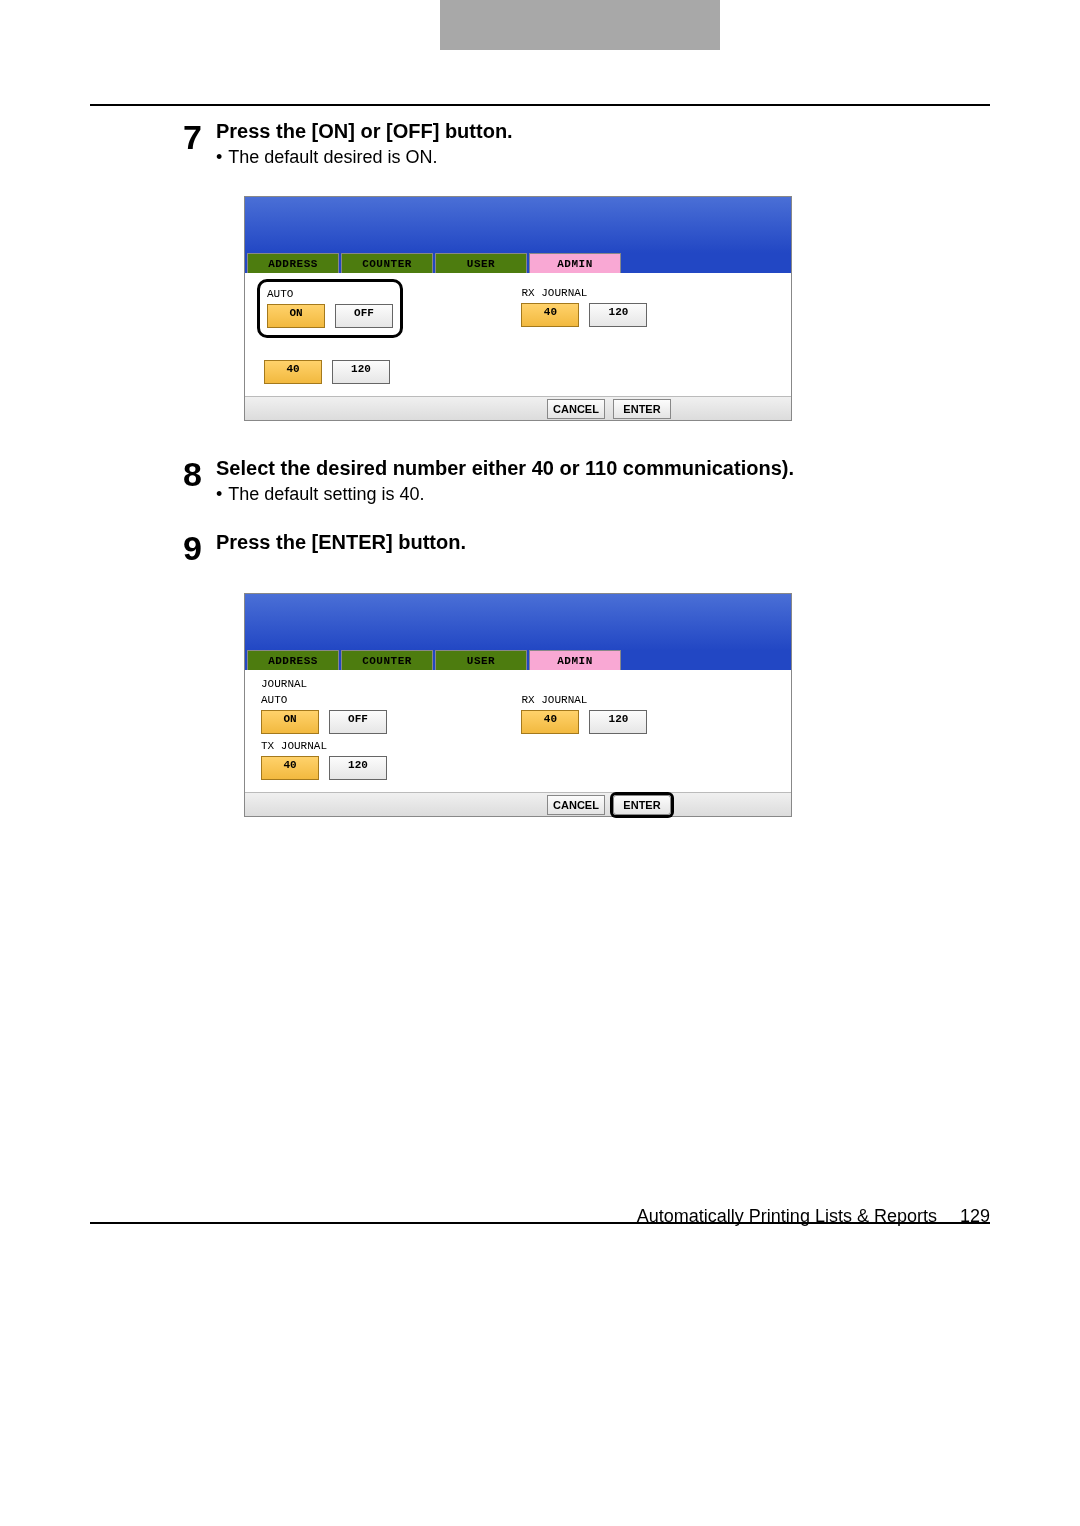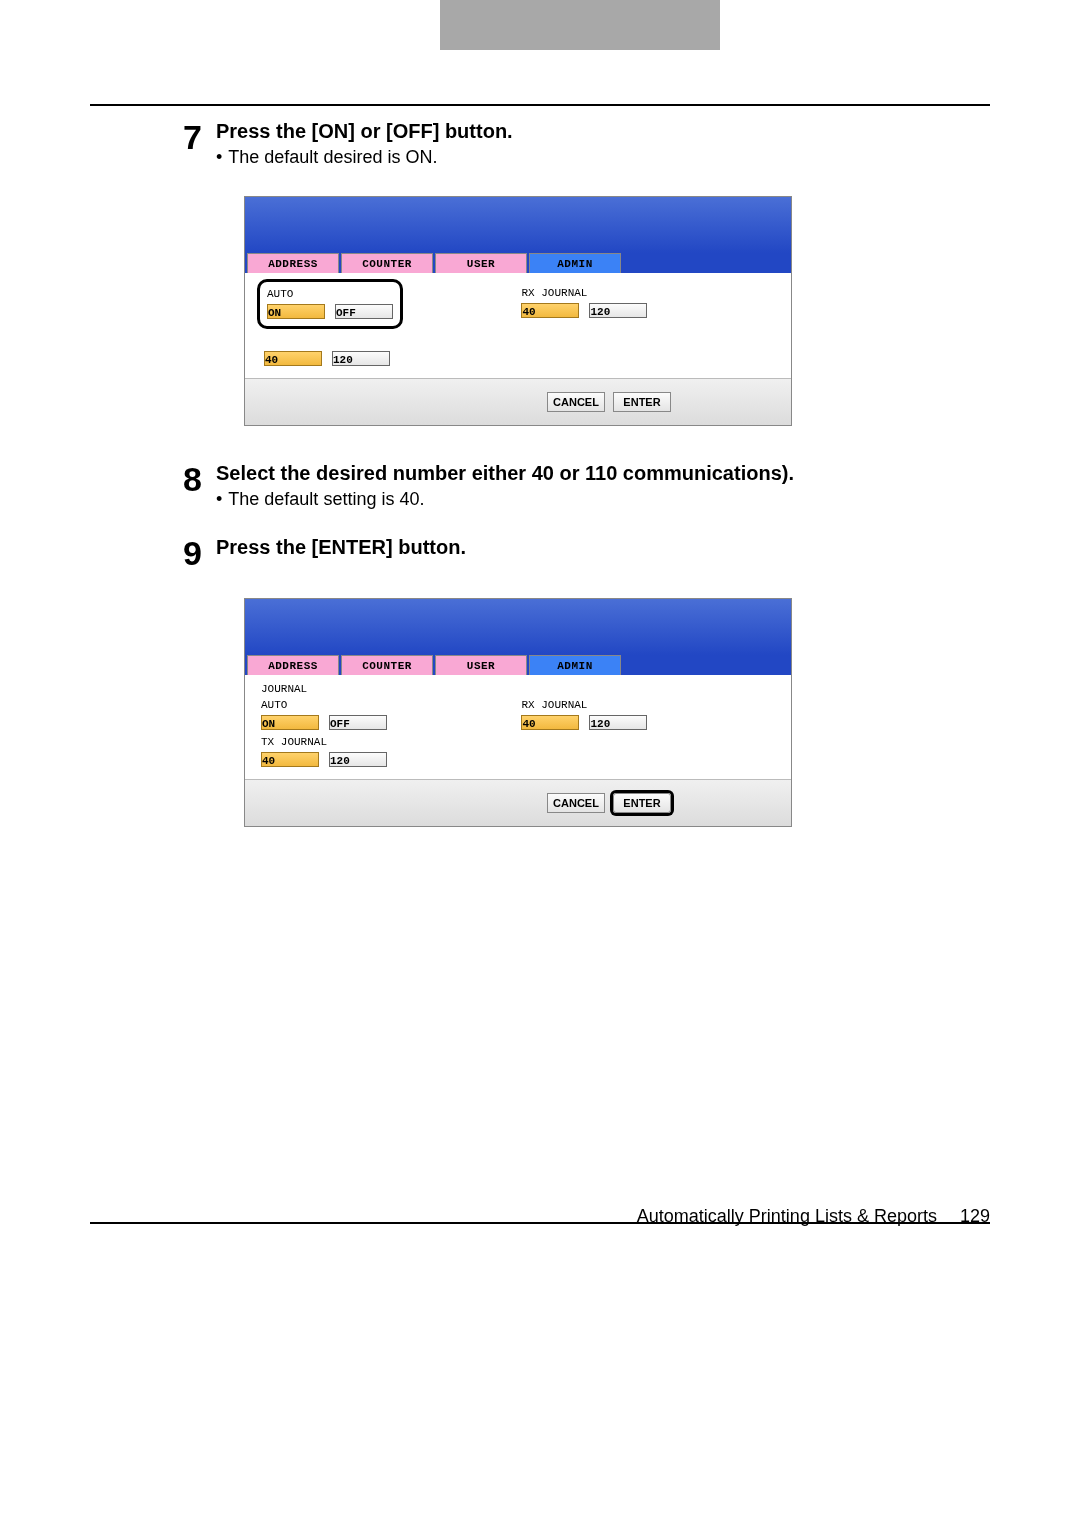--- a/index.html
+++ b/index.html
@@ -81,27 +81,27 @@
   height: 20px;
   margin-left: 2px;
   font-family: "Courier New", monospace;
   font-size: 11px;
   font-weight: bold;
   text-align: center;
   line-height: 20px;
   letter-spacing: 0.5px;
 }
 .tab.light {
-  background: #f9a8d4;
+  background: #4d7c0f;
   color: #000;
   border: 1px solid #888;
   border-bottom: none;
 }
 .tab.white {
-  background: #3b82f6;
+  background: #f9a8d4;
   color: #000;
   border: 1px solid #888;
   border-bottom: none;
   text-align: center;
 }
 .tab-spacer { flex: 1; }
 .screen-body {
   background: #fff;
   padding: 6px 12px 12px 12px;
   min-height: 100px;
@@ -109,24 +109,25 @@
 }
 .body-label {
   font-family: "Courier New", monospace;
   font-size: 11px;
   margin-bottom: 4px;
   margin-top: 2px;
 }
 .btn-row { display: flex; gap: 10px; }
 .screen-btn {
   width: 58px;
-  height: 15px;
+  height: 24px;
   font-family: "Courier New", monospace;
   font-size: 11px;
   font-weight: bold;
+  text-align: center;
   line-height: 16px;
   border: 1px solid #666;
   background: linear-gradient(#fcfcfc, #e6e6e6);
 }
 .screen-btn.amber {
   background: linear-gradient(#ffd26b, #f2b93f);
   border: 1px solid #a4791c;
 }
 .highlight-box {
   border: 3px solid #000;
@@ -139,21 +140,21 @@
   vertical-align: top;
   width: 250px;
 }
 .right-col {
   display: inline-block;
   vertical-align: top;
   margin-left: 10px;
 }
 .screen-footer {
   background: linear-gradient(#f0f0f0, #dcdcdc);
-  height: 47px;
+  height: 24px;
   border-top: 1px solid #bbb;
   display: flex;
   justify-content: flex-end;
   align-items: center;
   padding-right: 120px;
   gap: 8px;
 }
 .footer-btn {
   width: 58px;
   height: 20px;

